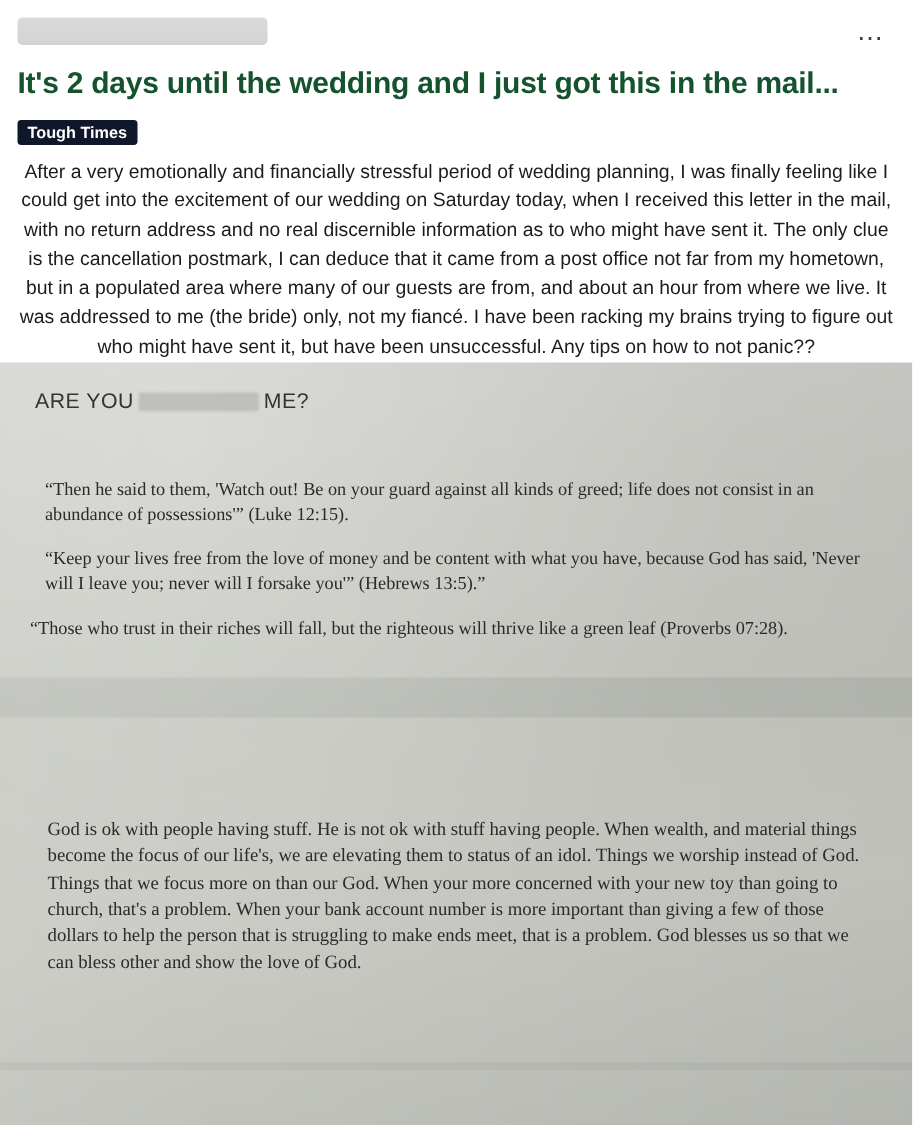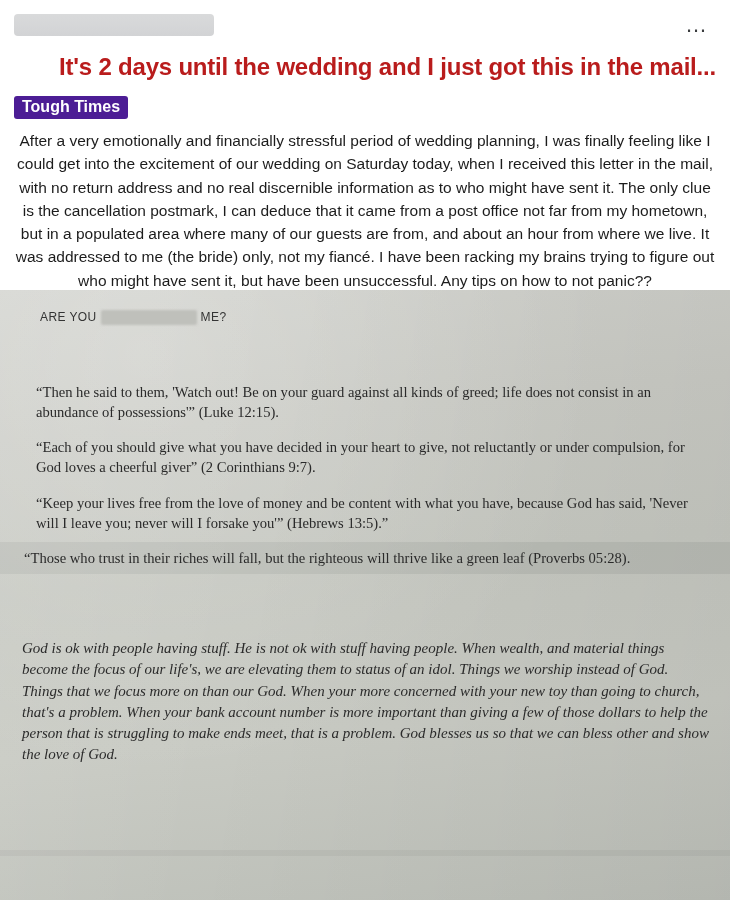--- a/index.html
+++ b/index.html
@@ -37,34 +37,33 @@
     font-size: 22px;
     line-height: 14px;
     letter-spacing: 1px;
     padding: 4px 8px;
     cursor: pointer;
     user-select: none;
   }
   .post-title {
     font-size: 24px;
     font-weight: bold;
-    color: #b91c1c;
+    color: #14532d;
     line-height: 1.25;
     margin: 16px 14px 0 14px;
     letter-spacing: -0.2px;
-    text-align: right;
   }
   .flair-row {
     margin: 14px 14px 0 14px;
   }
   .flair {
     display: inline-block;
-    background: #4c1d95;
+    background: #0f172a;
     color: #ffffff;
-    font-size: 16px;
+    font-size: 13px;
     font-weight: bold;
     border-radius: 3px;
     padding: 3px 8px 4px 8px;
     line-height: 1;
   }
   .post-body {
     margin: 10px 14px 0 14px;
     font-size: 15.5px;
     line-height: 1.5;
     color: #1c1c1c;
@@ -102,25 +101,24 @@
     z-index: 2;
     color: #2b2b2b;
     font-family: "Liberation Serif", serif;
   }
   .head-lines {
     position: absolute;
     left: 28px;
     top: 18px;
     width: 660px;
     font-family: "Liberation Sans", sans-serif;
-    font-size: 12px;
+    font-size: 17px;
     letter-spacing: 0.4px;
     color: #343434;
     line-height: 1.5;
-    margin-left: 12px;
   }
   .redact-inline {
     display: inline-block;
     width: 96px;
     height: 15px;
     background: #bfc0bb;
     vertical-align: middle;
     margin: 0 4px;
     border-radius: 2px;
     filter: blur(1px);
@@ -140,21 +138,21 @@
   .paragraph {
     position: absolute;
     left: 22px;
     top: 348px;
     width: 690px;
     font-family: "Liberation Serif", serif;
     font-size: 15px;
     line-height: 1.42;
     color: #2b2b2b;
   }
-  .paragraph p { margin: 0; font-style: italic; }
+  .paragraph p { margin: 16px; }
 </style>
 </head>
 <body>
 
 <div class="post">
 
   <div class="post-header">
     <div class="author-line"></div>
     <div class="more-menu">…</div>
   </div>
@@ -172,23 +170,22 @@
     <div class="band b2"></div>
 
     <div class="head-lines doc-text">
       <div>
         <span>ARE YOU</span><span class="redact-inline"></span><span>ME?</span>
       </div>
     </div>
 
     <div class="verses doc-text">
       <p class="indent">“Then he said to them, 'Watch out! Be on your guard against all kinds of greed; life does not consist in an abundance of possessions'” (Luke 12:15).</p>
-      <p class="indent">“Each of you should give what you have decided in your heart to give, not reluctantly or under compulsion, for God loves a cheerful giver” (2 Corinthians 9:7).</p>
       <p class="indent">“Keep your lives free from the love of money and be content with what you have, because God has said, 'Never will I leave you; never will I forsake you'” (Hebrews 13:5).”</p>
-      <p>“Those who trust in their riches will fall, but the righteous will thrive like a green leaf (Proverbs 05:28).</p>
+      <p>“Those who trust in their riches will fall, but the righteous will thrive like a green leaf (Proverbs 07:28).</p>
     </div>
 
     <div class="paragraph doc-text">
       <p>God is ok with people having stuff. He is not ok with stuff having people. When wealth, and material things become the focus of our life's, we are elevating them to status of an idol. Things we worship instead of God. Things that we focus more on than our God. When your more concerned with your new toy than going to church, that's a problem. When your bank account number is more important than giving a few of those dollars to help the person that is struggling to make ends meet, that is a problem. God blesses us so that we can bless other and show the love of God.</p>
     </div>
   </div>
 
 </div>
 
 </body></html>

